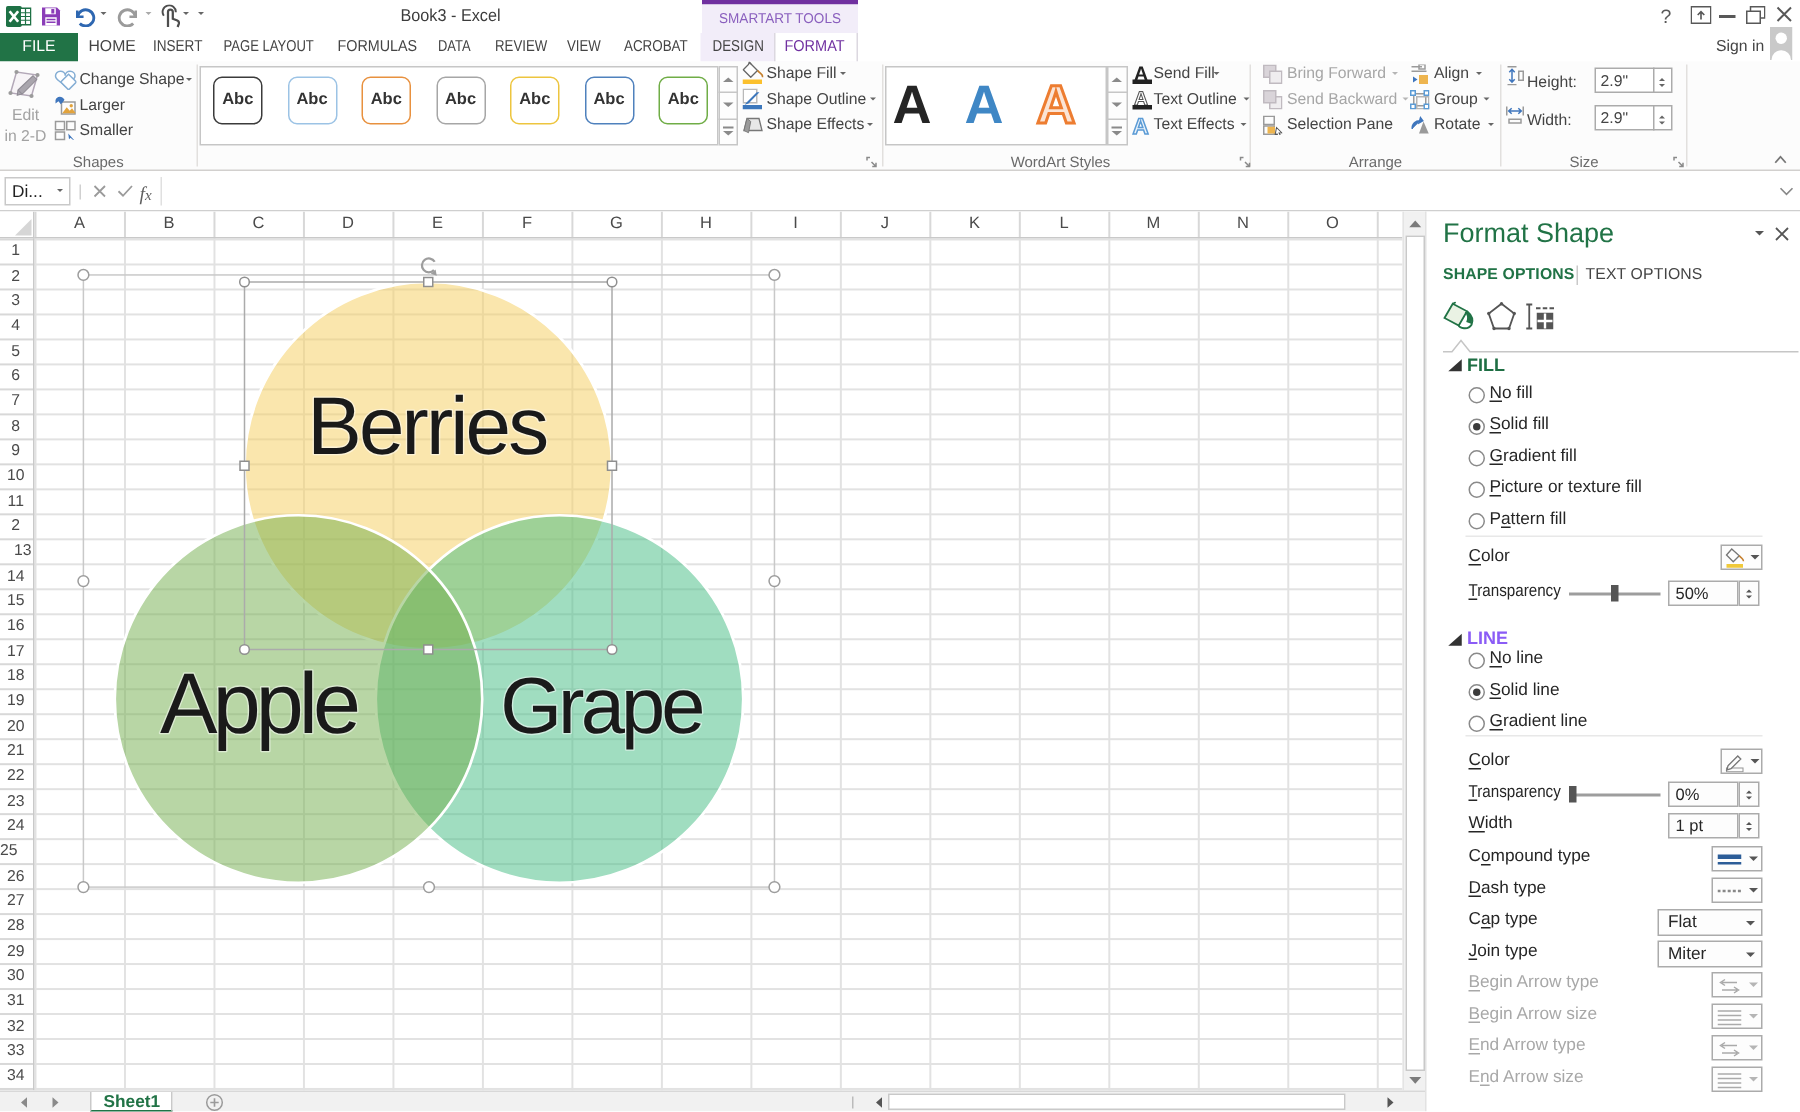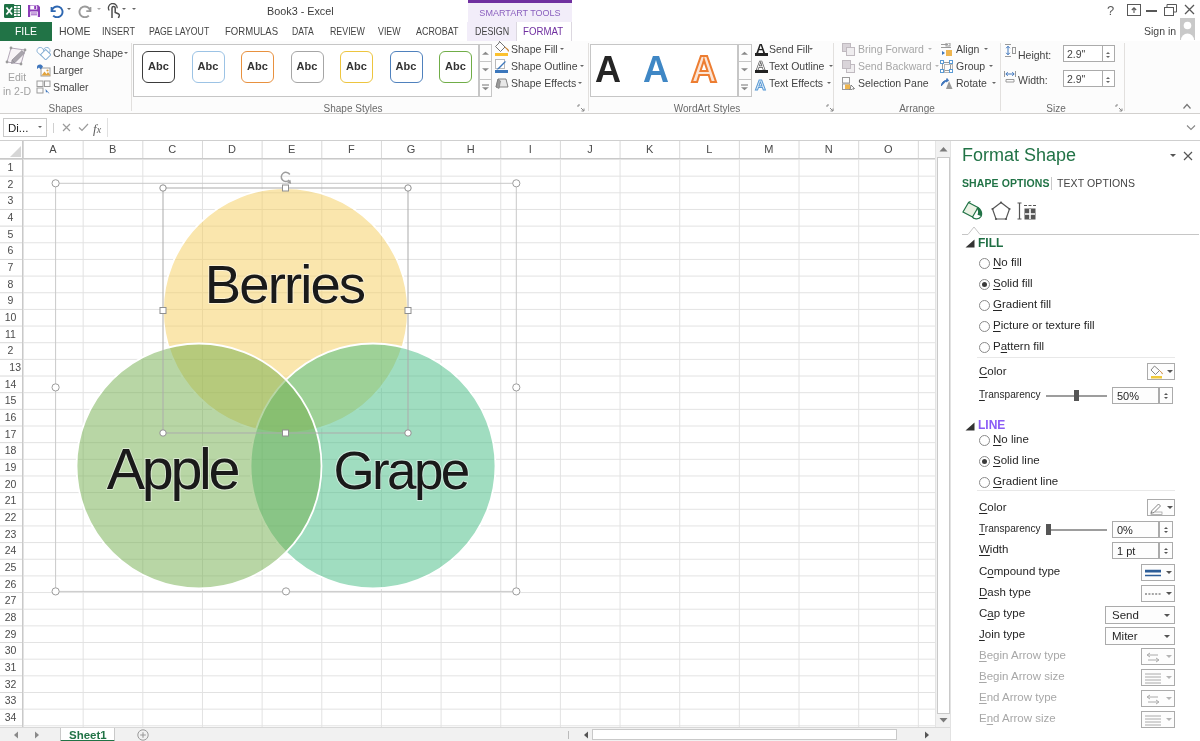--- a/index.html
+++ b/index.html
@@ -101,21 +101,20 @@
 
 <div class="abs" id="ribbon" style="left:0;top:41px;width:1200px;height:73px;background:#fcfcfc;border-bottom:1px solid #d2d0ce;font-size:10.5px;color:#444;">
 
   <div class="abs" style="left:131px;top:2px;width:1px;height:68px;background:#e2e0de;"></div>
   <div class="abs" style="left:588px;top:2px;width:1px;height:68px;background:#e2e0de;"></div>
   <div class="abs" style="left:833px;top:2px;width:1px;height:68px;background:#e2e0de;"></div>
   <div class="abs" style="left:1000px;top:2px;width:1px;height:68px;background:#e2e0de;"></div>
   <div class="abs" style="left:1124px;top:2px;width:1px;height:68px;background:#e2e0de;"></div>
 
   <div class="txt" style="left:0px;top:62px;width:131px;text-align:center;font-size:10px;color:#6a6a6a;">Shapes</div>
-  <div class="txt" style="left:133px;top:62px;width:440px;text-align:center;font-size:10px;color:#6a6a6a;">Shape Styles</div>
   <div class="txt" style="left:589px;top:62px;width:236px;text-align:center;font-size:10px;color:#6a6a6a;">WordArt Styles</div>
   <div class="txt" style="left:834px;top:62px;width:166px;text-align:center;font-size:10px;color:#6a6a6a;">Arrange</div>
   <div class="txt" style="left:1001px;top:62px;width:110px;text-align:center;font-size:10px;color:#6a6a6a;">Size</div>
 
   <svg class="abs" style="left:577px;top:63px;" width="8" height="8" viewBox="0 0 8 8">
         <path d="M1 3 V1 h2 M4 4 l3 3 m0 -2.5 V7 h-2.5" stroke="#8a8a8a" fill="none"></path>
       </svg>
   <svg class="abs" style="left:826px;top:63px;" width="8" height="8" viewBox="0 0 8 8">
         <path d="M1 3 V1 h2 M4 4 l3 3 m0 -2.5 V7 h-2.5" stroke="#8a8a8a" fill="none"></path>
       </svg>
@@ -366,21 +365,21 @@
     <div class="txt" style="left:0;top:233.2px;width:21px;height:16.66px;line-height:16.66px;text-align:center;">15</div>
     <div class="txt" style="left:0;top:249.9px;width:21px;height:16.66px;line-height:16.66px;text-align:center;">16</div>
     <div class="txt" style="left:0;top:266.6px;width:21px;height:16.66px;line-height:16.66px;text-align:center;">17</div>
     <div class="txt" style="left:0;top:283.2px;width:21px;height:16.66px;line-height:16.66px;text-align:center;">18</div>
     <div class="txt" style="left:0;top:299.9px;width:21px;height:16.66px;line-height:16.66px;text-align:center;">19</div>
     <div class="txt" style="left:0;top:316.5px;width:21px;height:16.66px;line-height:16.66px;text-align:center;">20</div>
     <div class="txt" style="left:0;top:333.2px;width:21px;height:16.66px;line-height:16.66px;text-align:center;">21</div>
     <div class="txt" style="left:0;top:349.9px;width:21px;height:16.66px;line-height:16.66px;text-align:center;">22</div>
     <div class="txt" style="left:0;top:366.5px;width:21px;height:16.66px;line-height:16.66px;text-align:center;">23</div>
     <div class="txt" style="left:0;top:383.2px;width:21px;height:16.66px;line-height:16.66px;text-align:center;">24</div>
-    <div class="txt" style="left:0;top:399.8px;width:21px;height:34px;line-height:16.66px;text-align:center;">25</div>
+    <div class="txt" style="left:0;top:399.8px;width:21px;height:34px;line-height:16.66px;text-align:left;">25</div>
     <div class="txt" style="left:0;top:416.5px;width:21px;height:16.66px;line-height:16.66px;text-align:center;">26</div>
     <div class="txt" style="left:0;top:433.2px;width:21px;height:16.66px;line-height:16.66px;text-align:center;">27</div>
     <div class="txt" style="left:0;top:449.8px;width:21px;height:16.66px;line-height:16.66px;text-align:center;">28</div>
     <div class="txt" style="left:0;top:466.5px;width:21px;height:16.66px;line-height:16.66px;text-align:center;">29</div>
     <div class="txt" style="left:0;top:483.1px;width:21px;height:16.66px;line-height:16.66px;text-align:center;">30</div>
     <div class="txt" style="left:0;top:499.8px;width:21px;height:16.66px;line-height:16.66px;text-align:center;">31</div>
     <div class="txt" style="left:0;top:516.5px;width:21px;height:16.66px;line-height:16.66px;text-align:center;">32</div>
     <div class="txt" style="left:0;top:533.1px;width:21px;height:16.66px;line-height:16.66px;text-align:center;">33</div>
     <div class="txt" style="left:0;top:549.8px;width:21px;height:16.66px;line-height:16.66px;text-align:center;">34</div>
   </div>
@@ -577,21 +576,21 @@
   </div>
   <div class="txt" style="left:28px;top:445px;"><u>D</u>ash type</div>
   <div class="abs btn" style="left:190px;top:444px;width:34px;height:17px;">
     <svg class="abs" style="left:3px;top:6px;" width="16" height="4" viewBox="0 0 16 4">
           <path d="M0 2 h16" stroke="#888" stroke-width="1.6" stroke-dasharray="2 1.4"></path>
         </svg>
     <div class="abs" style="left:24px;top:6px;width:0;height:0;border:3px solid transparent;border-top-color:#555;"></div>
   </div>
   <div class="txt" style="left:28px;top:466px;">C<u>a</u>p type</div>
   <div class="abs btn" style="left:154px;top:465px;width:70px;height:18px;">
-        <div class="txt" style="left:6px;top:2px;font-size:11.5px;">Send</div>
+        <div class="txt" style="left:6px;top:2px;font-size:11.5px;">Flat</div>
     <div class="abs" style="left:58px;top:7px;width:0;height:0;border:3px solid transparent;border-top-color:#555;"></div>
   </div>
   <div class="txt" style="left:28px;top:487px;"><u>J</u>oin type</div>
   <div class="abs btn" style="left:154px;top:486px;width:70px;height:18px;">
         <div class="txt" style="left:6px;top:2px;font-size:11.5px;">Miter</div>
     <div class="abs" style="left:58px;top:7px;width:0;height:0;border:3px solid transparent;border-top-color:#555;"></div>
   </div>
   <div class="txt gray" style="left:28px;top:508px;"><u>B</u>egin Arrow type</div>
   <div class="abs btn" style="left:190px;top:507px;width:34px;height:17px;">
     <svg class="abs" style="left:3px;top:3px;" width="16" height="11" viewBox="0 0 16 11">

